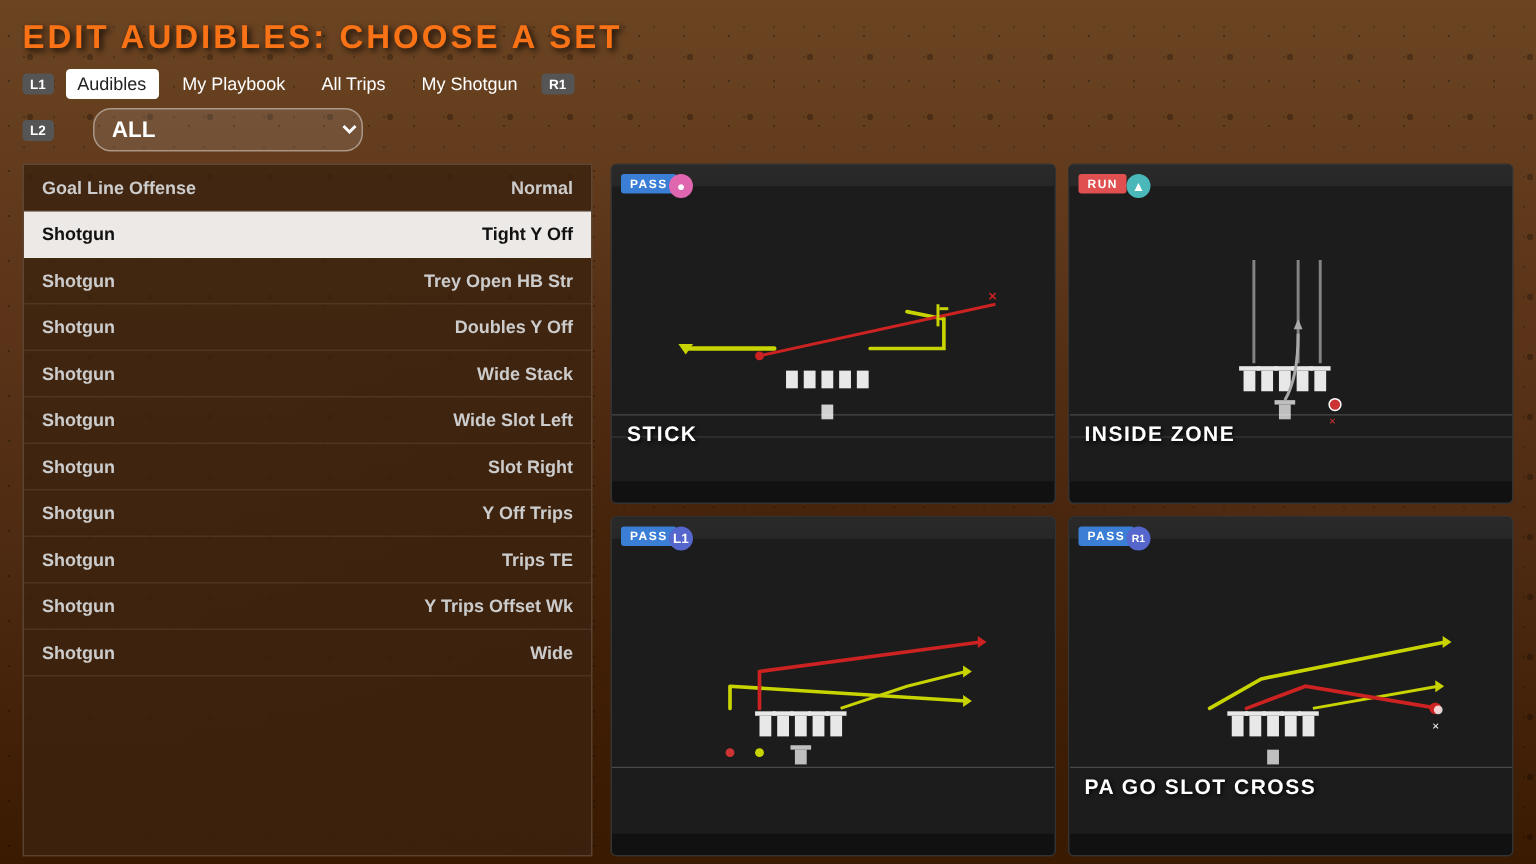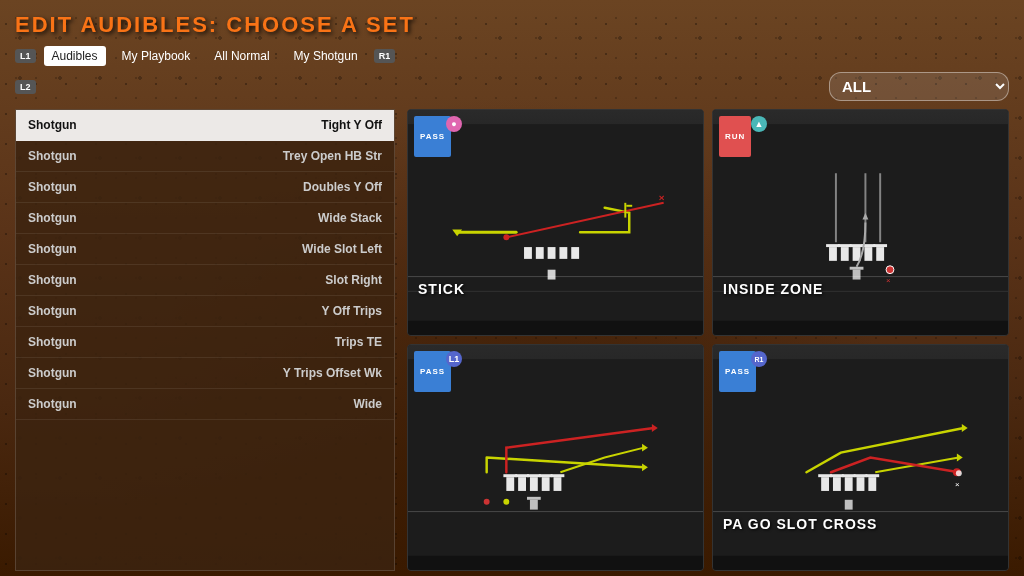--- a/index.html
+++ b/index.html
@@ -77,23 +77,22 @@
     .tab-item.active {
       background: #fff;
       color: #222;
       border-radius: 3px;
     }
 
     
     .filter-row {
       display: flex;
       align-items: center;
-      gap: 8px;
+      gap: 26px;
       margin-bottom: 8px;
-      justify-content: space-between;
     }
 
     .filter-badge {
       background: #555;
       color: #fff;
       font-size: 9px;
       font-weight: bold;
       padding: 2px 5px;
       border-radius: 3px;
     }
@@ -179,21 +178,21 @@
       inset: 0;
       background: linear-gradient(180deg, #2a2a2a 0%, #111 60%);
     }
 
     .play-badge {
       position: absolute;
       top: 6px;
       left: 6px;
       font-size: 8px;
       font-weight: 900;
-      padding: 16px 6px;
+      padding: 2px 6px;
       border-radius: 2px;
       letter-spacing: 1px;
       z-index: 10;
     }
 
     .play-badge.pass {
       background: #3a7fd5;
       color: #fff;
     }
 
@@ -260,35 +259,39 @@
 <div class="bg-dirt"></div>
 
 <div class="main-container">
 
   <div class="page-title">EDIT AUDIBLES: CHOOSE A SET</div>
 
   <div class="tab-bar">
     <span class="tab-badge">L1</span>
     <span class="tab-item active">Audibles</span>
     <span class="tab-item">My Playbook</span>
-    <span class="tab-item">All Normal</span>
+    <span class="tab-item">All Trips</span>
     <span class="tab-item">My Shotgun</span>
     <span class="tab-badge">R1</span>
   </div>
 
   <div class="filter-row">
     <span class="filter-badge">L2</span>
     <select class="filter-dropdown">
       <option>ALL</option>
     </select>
   </div>
 
   <div class="content-area">
 
     <div class="left-panel">
+      <div class="formation-row">
+        <span class="formation-name">Goal Line Offense</span>
+        <span class="formation-variant">Normal</span>
+      </div>
       <div class="formation-row selected">
         <span class="formation-name">Shotgun</span>
         <span class="formation-variant">Tight Y Off</span>
       </div>
       <div class="formation-row">
         <span class="formation-name">Shotgun</span>
         <span class="formation-variant">Trey Open HB Str</span>
       </div>
       <div class="formation-row">
         <span class="formation-name">Shotgun</span>

